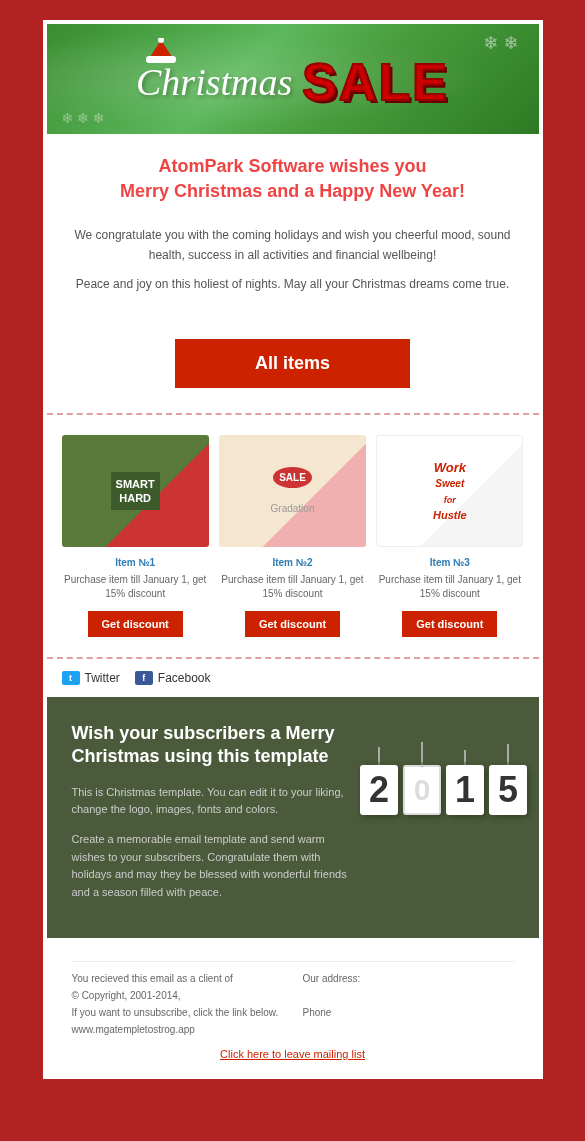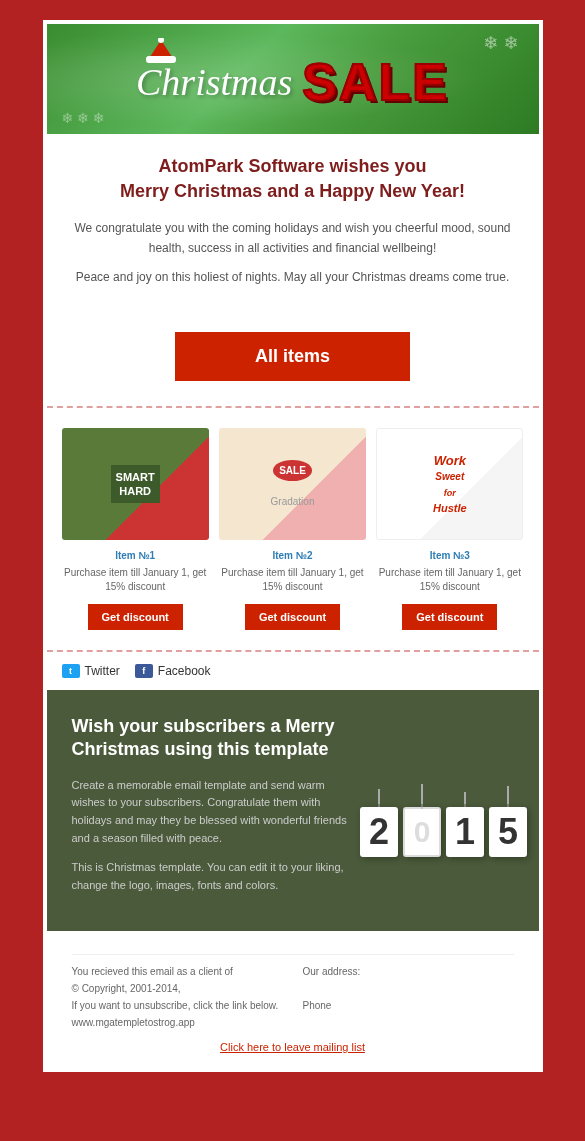--- a/index.html
+++ b/index.html
@@ -53,25 +53,25 @@
       margin-left: 10px;
       letter-spacing: 2px;
       -webkit-text-stroke: 2px #990000;
     }
     .header-content {
       padding: 20px 25px 15px;
       text-align: center;
       background: #fff;
     }
     .header-title {
-      color: #7f1d1d;
+      color: #ef4444;
       font-size: 18px;
       font-weight: bold;
       line-height: 1.4;
-      margin-bottom: 15px;
+      margin-bottom: 22px;
     }
     .header-body {
       color: #555;
       font-size: 12px;
       line-height: 1.6;
       text-align: center;
       margin-bottom: 10px;
     }
     .cta-button-container {
       text-align: center;
@@ -217,21 +217,21 @@
       justify-content: center;
       color: white;
       font-size: 9px;
       font-weight: bold;
     }
     .promo-section {
       background: #4a5a3a;
       padding: 25px;
       display: flex;
       gap: 15px;
-      align-items: center;
+      align-items: flex-start;
     }
     .promo-text-col {
       flex: 1;
     }
     .promo-title {
       color: #fff;
       font-size: 18px;
       font-weight: bold;
       line-height: 1.3;
       margin-bottom: 15px;
@@ -399,22 +399,22 @@
     </a>
     <a class="social-btn" href="#">
       <div class="social-icon-facebook">f</div>
       <span>Facebook</span>
     </a>
   </div>
 
   <div class="promo-section">
     <div class="promo-text-col">
       <div class="promo-title">Wish your subscribers a Merry Christmas using this template</div>
+      <p class="promo-body">This is Christmas template. You can edit it to your liking, change the logo, images, fonts and colors.</p>
       <p class="promo-body">Create a memorable email template and send warm wishes to your subscribers. Congratulate them with holidays and may they be blessed with wonderful friends and a season filled with peace.</p>
-      <p class="promo-body">This is Christmas template. You can edit it to your liking, change the logo, images, fonts and colors.</p>
     </div>
     <div class="promo-year-col">
       <div style="display:flex; flex-direction:column; align-items:center; gap:2px;">
         <div style="display:flex; gap:3px; align-items:flex-end; padding-top:20px;">
           <div style="display:flex; flex-direction:column; align-items:center;">
             <div style="width:2px; height:15px; background:#aaa; margin-bottom:2px;"></div>
             <div class="year-digit">2</div>
           </div>
           <div style="display:flex; flex-direction:column; align-items:center;">
             <div style="width:2px; height:20px; background:#aaa; margin-bottom:2px;"></div>

